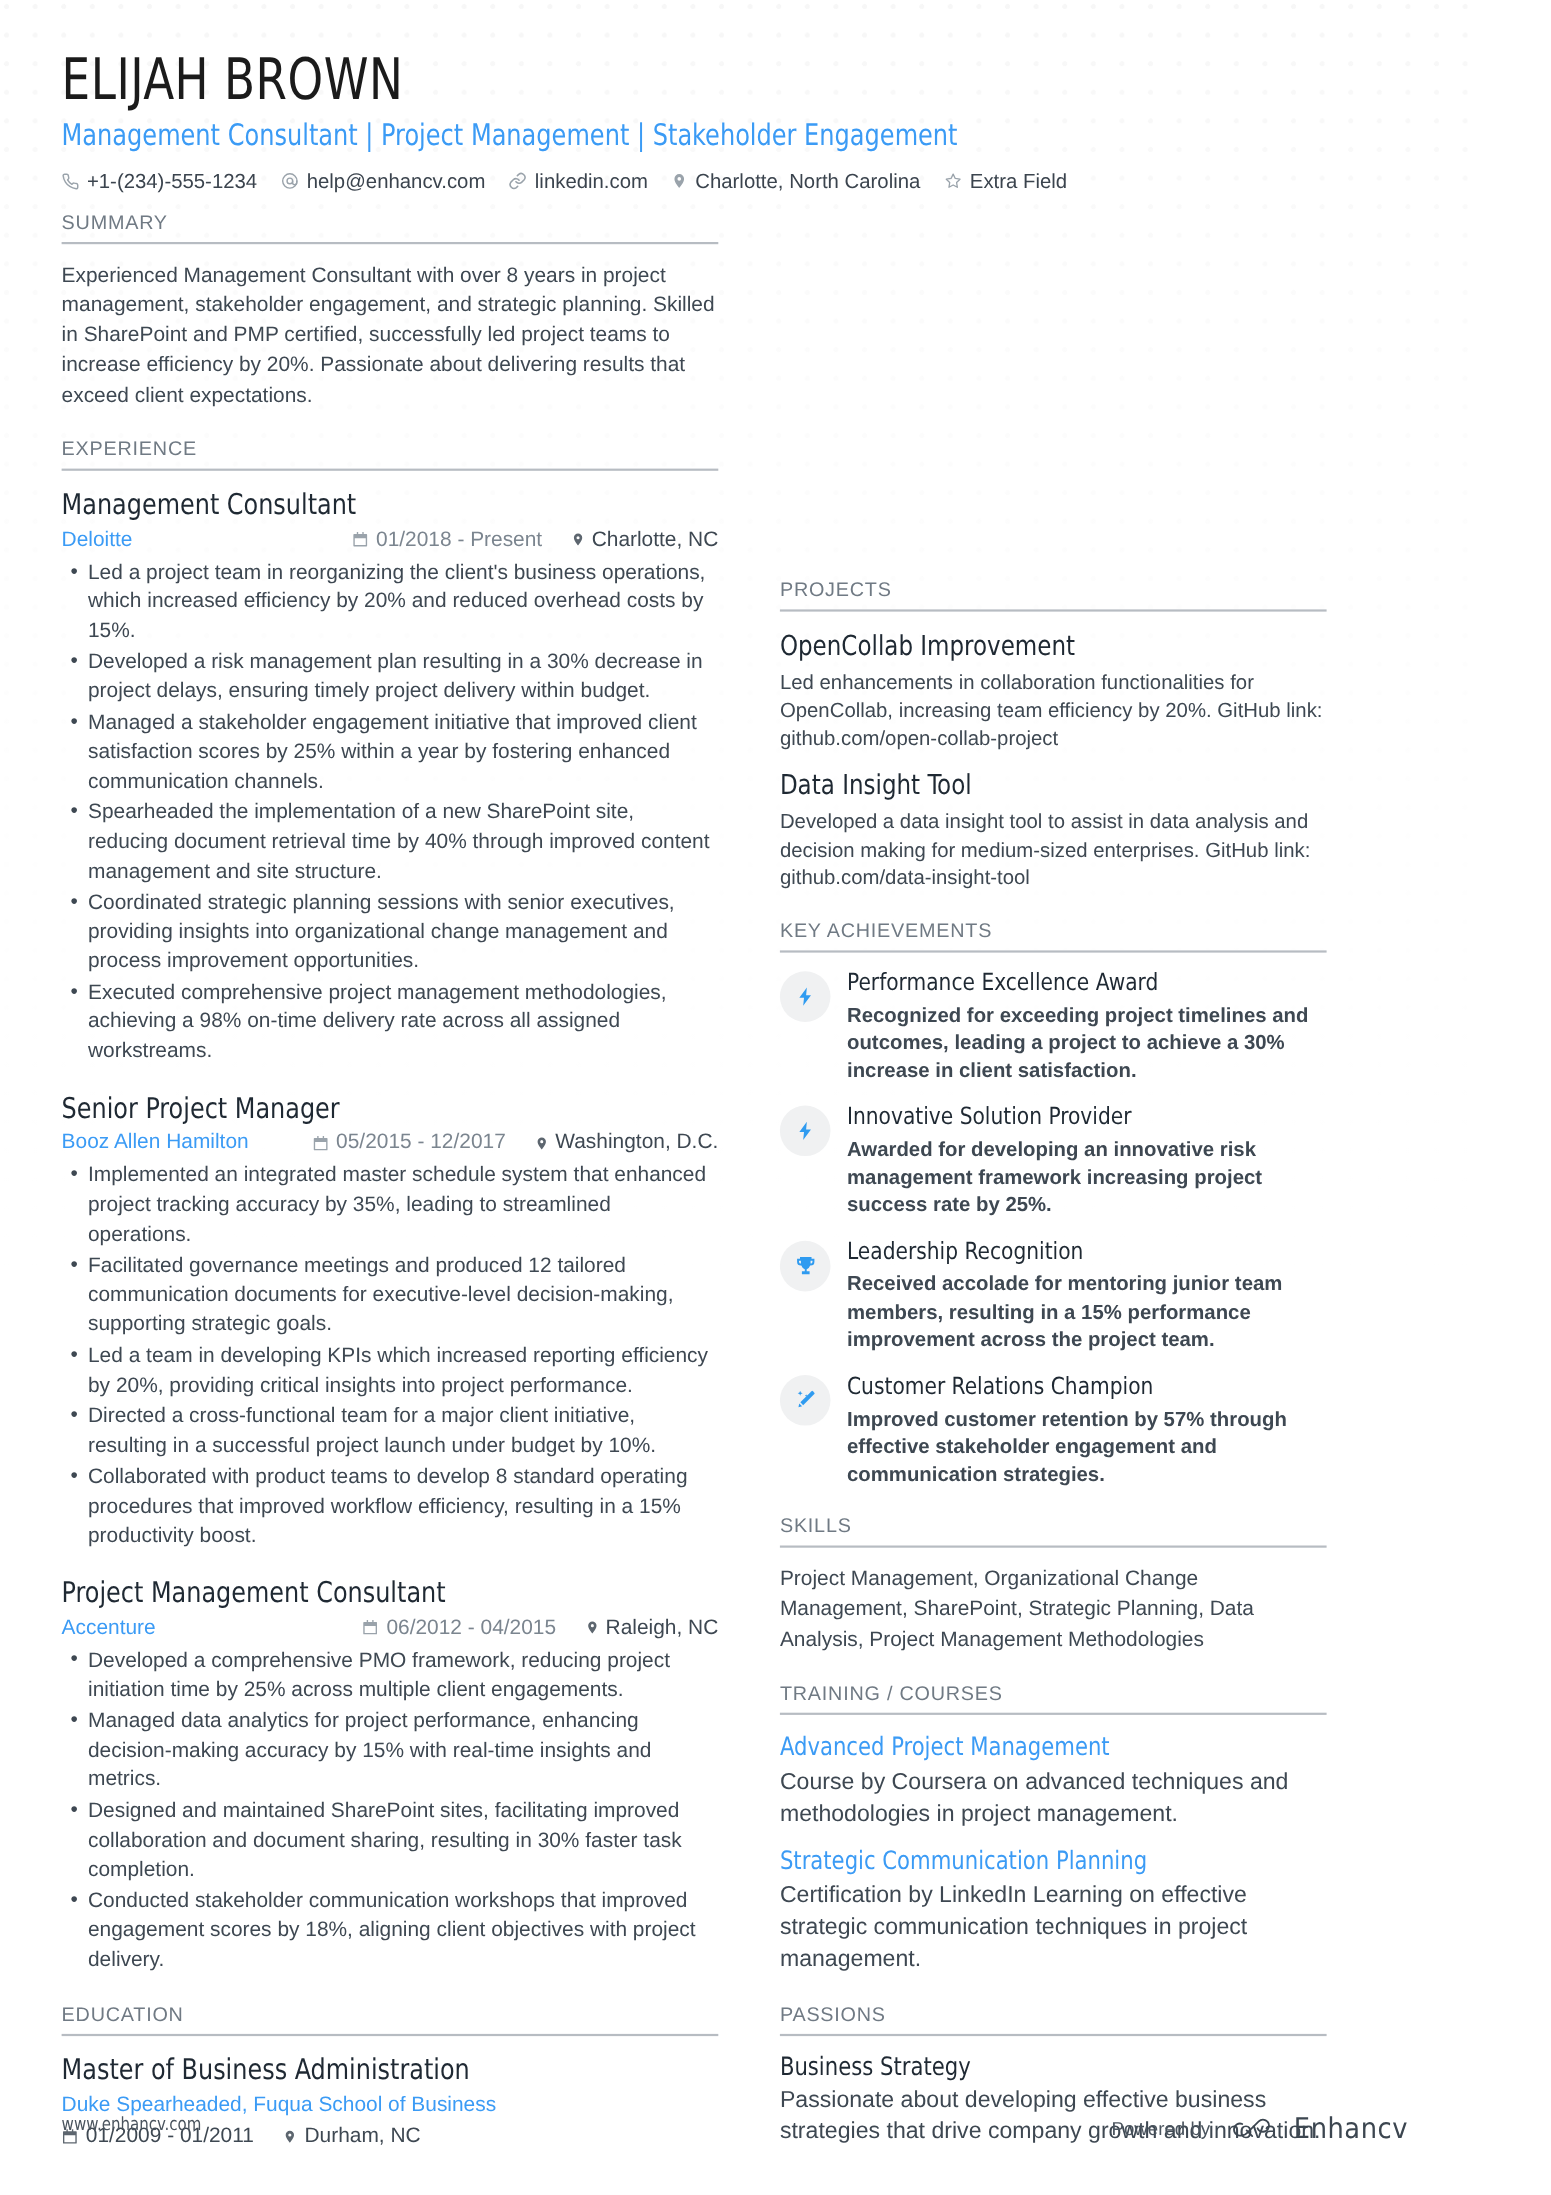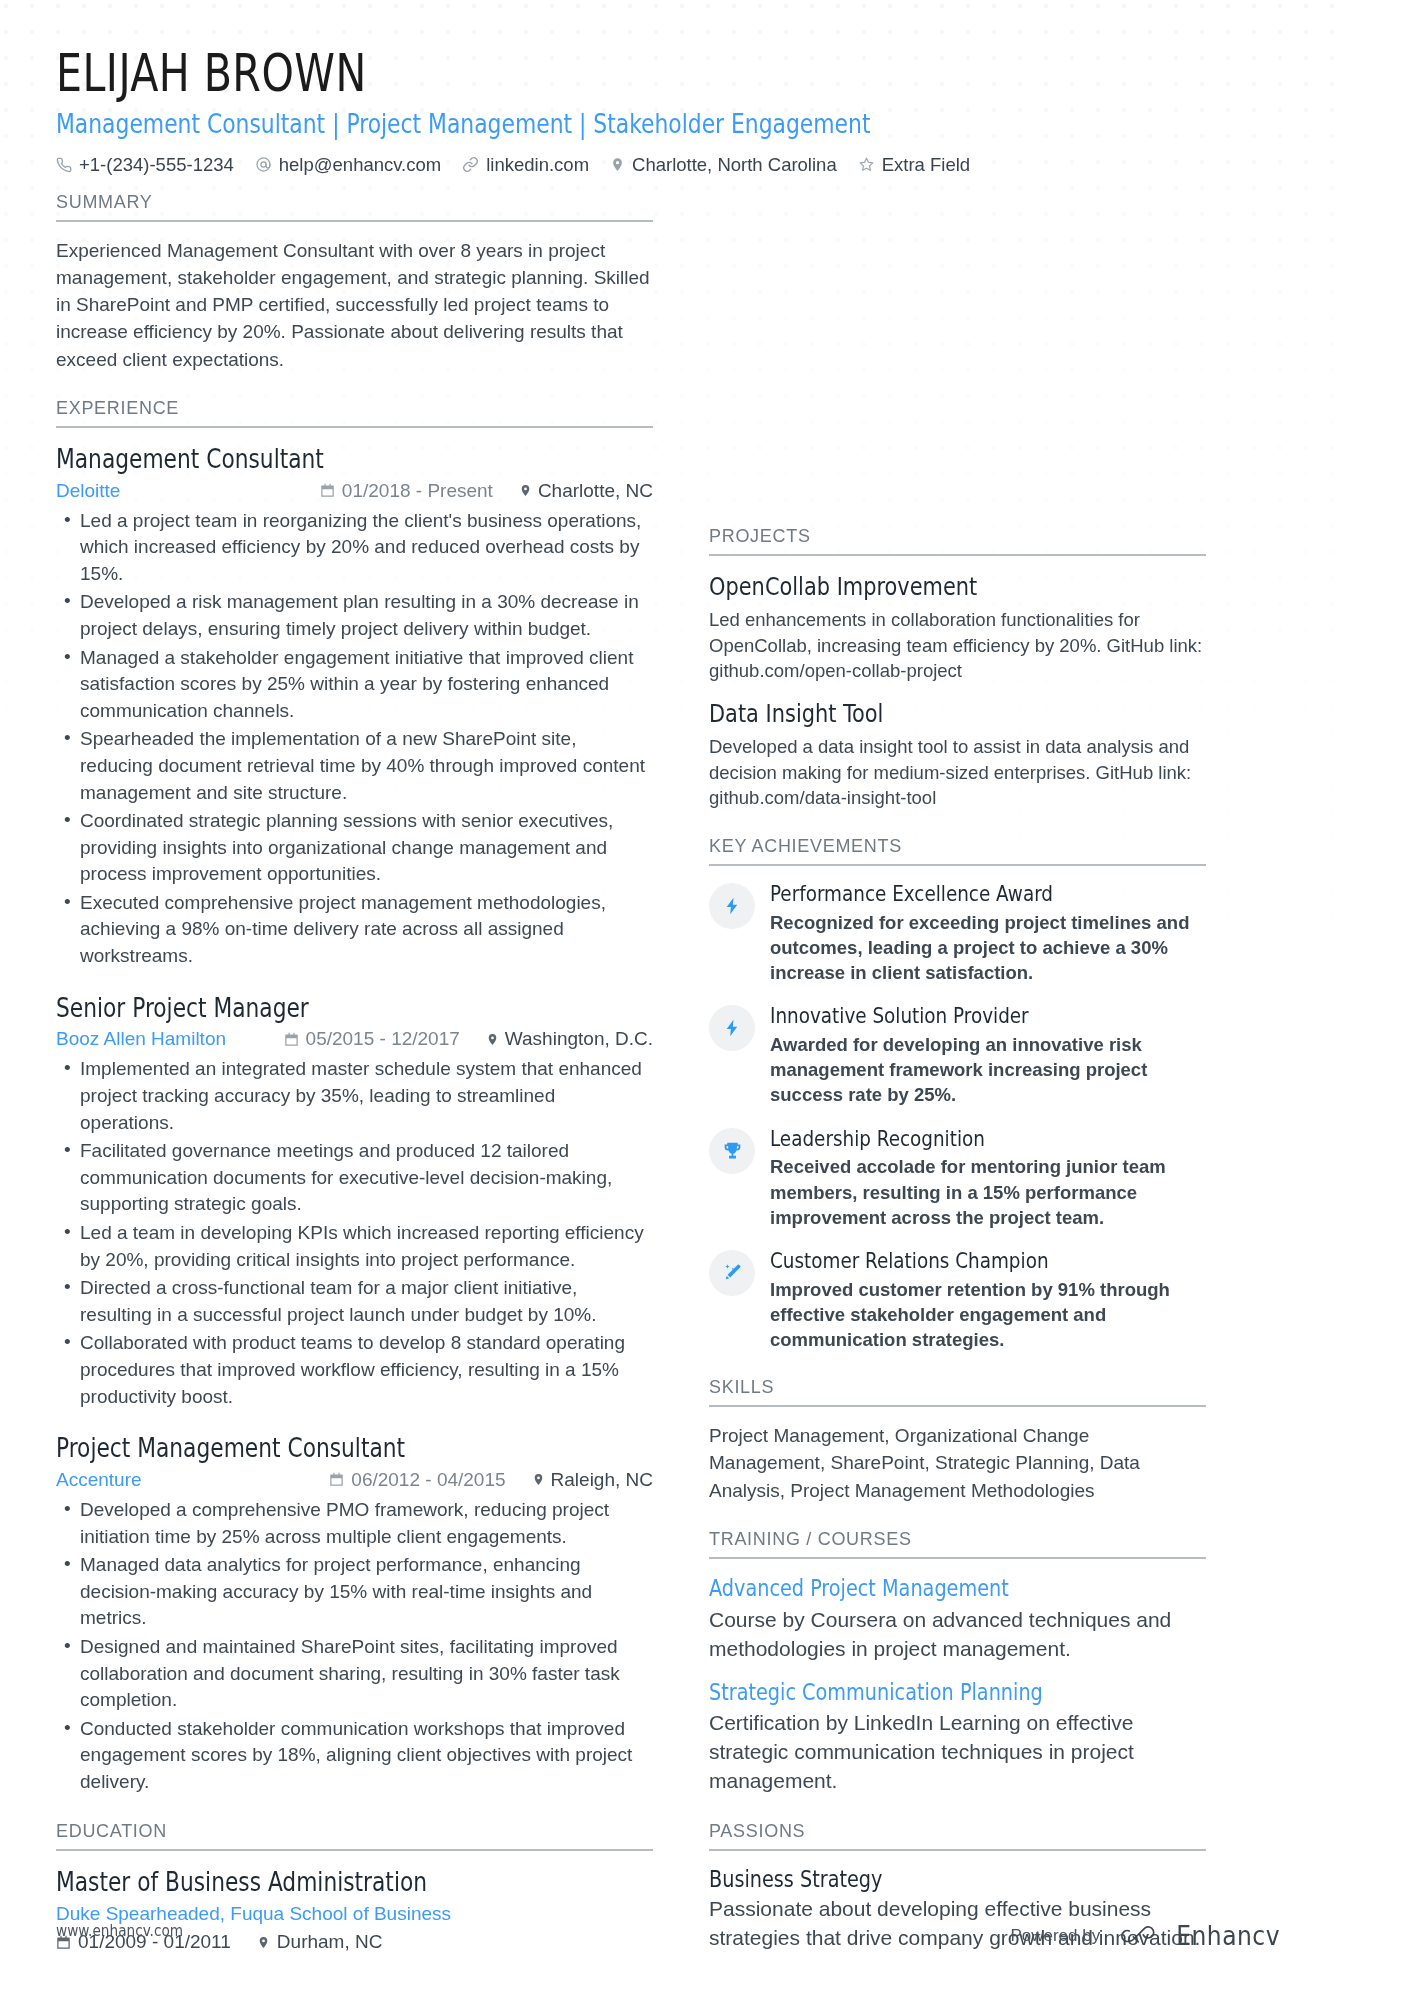--- a/index.html
+++ b/index.html
@@ -436,21 +436,21 @@
             <div class="ach-badge">
               <svg width="21" height="21" viewBox="0 0 24 24" fill="#2f9bf0">
                   <path d="M19.4 3.1l1.5 1.5a1 1 0 0 1 0 1.4L9.3 17.6 6.4 14.7 18 3.1a1 1 0 0 1 1.4 0z"></path>
                   <path d="M5.3 15.8l2.9 2.9-3.8 1z"></path>
                   <path d="M6.2 2.6l.7 1.9 1.9.7-1.9.7-.7 1.9-.7-1.9L3.6 5.2l1.9-.7z"></path>
                   <path d="M12.4 6.3l.4 1.1 1.1.4-1.1.4-.4 1.1-.4-1.1-1.1-.4 1.1-.4z"></path>
                 </svg>
             </div>
             <div class="ach-body">
               <div class="ach-title">Customer Relations Champion</div>
-              <div class="ach-desc">Improved customer retention by 91% through effective stakeholder engagement and communication strategies.</div>
+              <div class="ach-desc">Improved customer retention by 57% through effective stakeholder engagement and communication strategies.</div>
             </div>
           </div>
         </div>
 
         <div class="sec">
           <div class="sec-title">SKILLS</div>
           <div class="body-text">Project Management, Organizational Change Management, SharePoint, Strategic Planning, Data Analysis, Project Management Methodologies</div>
         </div>
 
         <div class="sec">

